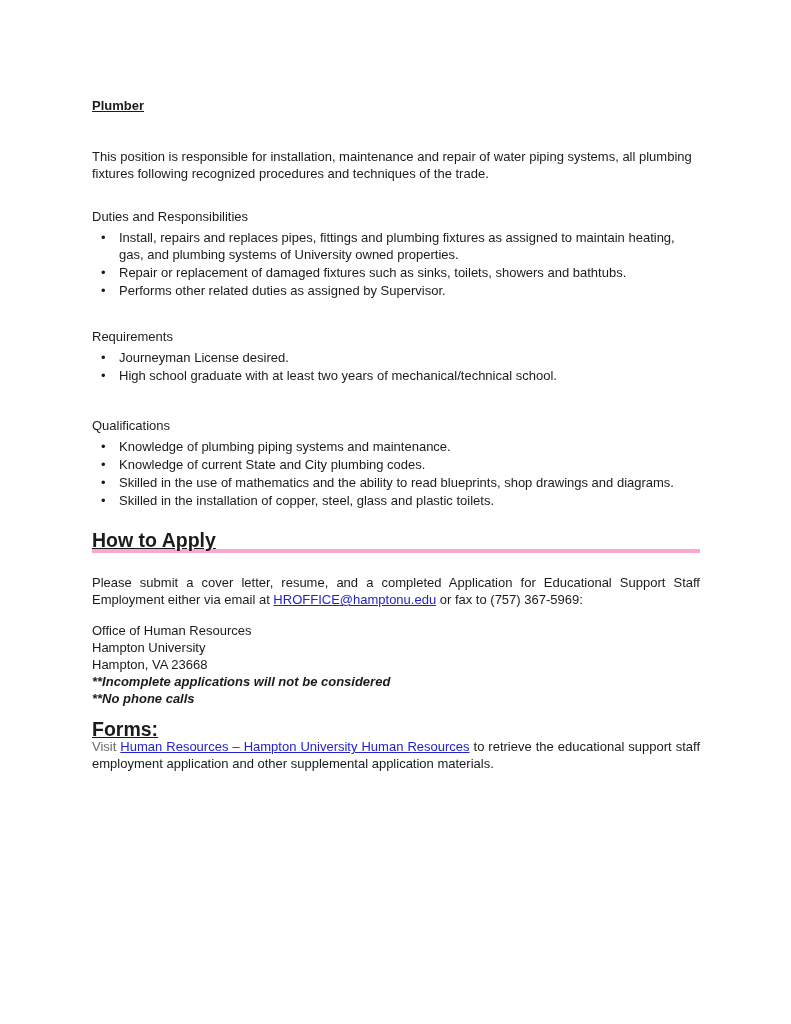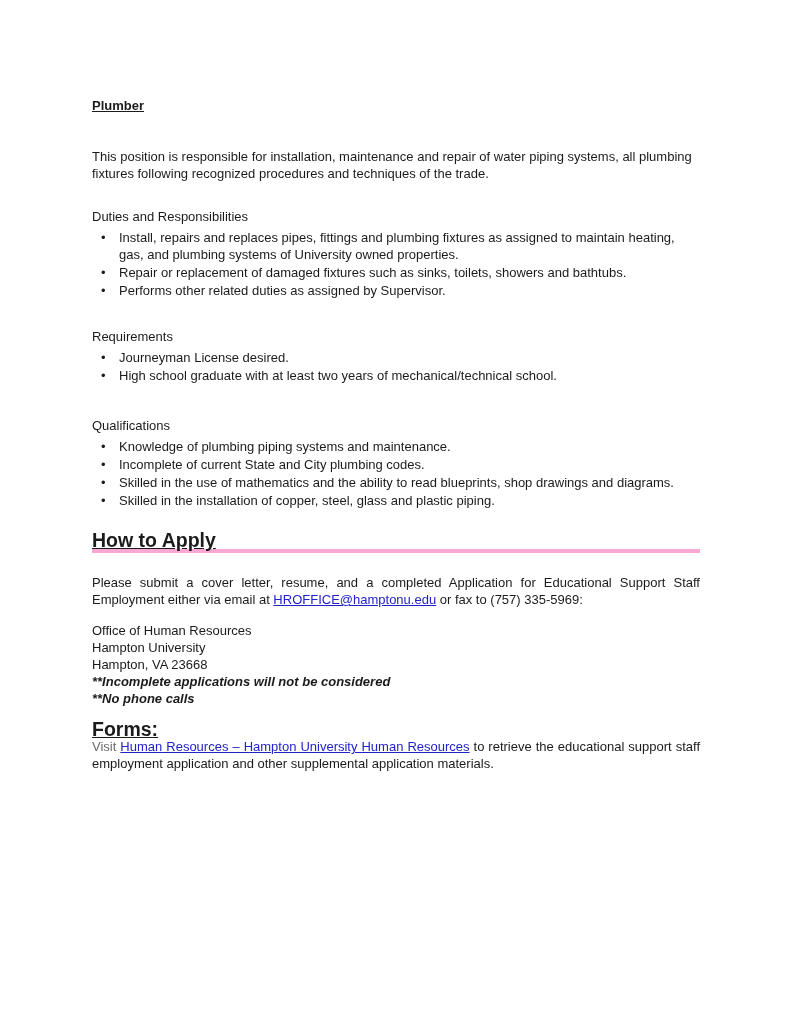--- a/index.html
+++ b/index.html
@@ -114,31 +114,31 @@
 
   <h2 class="section-heading">Requirements</h2>
   <ul class="bullet-list" style="margin-bottom:33px;">
     <li>Journeyman License desired.</li>
     <li>High school graduate with at least two years of mechanical/technical school.</li>
   </ul>
 
   <h2 class="section-heading">Qualifications</h2>
   <ul class="bullet-list" style="margin-bottom:23px;">
     <li>Knowledge of plumbing piping systems and maintenance.</li>
-    <li>Incomplete of current State and City plumbing codes.</li>
+    <li>Knowledge of current State and City plumbing codes.</li>
     <li>Skilled in the use of mathematics and the ability to read blueprints, shop drawings and diagrams.</li>
-    <li>Skilled in the installation of copper, steel, glass and plastic piping.</li>
+    <li>Skilled in the installation of copper, steel, glass and plastic toilets.</li>
   </ul>
 
   <h2 class="apply-heading">
     <span class="hd-text">How to Apply</span>
   </h2>
 
   <p class="apply-para justified">
-    <span>Please submit a cover letter, resume, and a completed Application for Educational Support Staff Employment either via email at </span><a class="doc-link">HROFFICE@hamptonu.edu</a><span> or fax to (757) 335-5969:</span>
+    <span>Please submit a cover letter, resume, and a completed Application for Educational Support Staff Employment either via email at </span><a class="doc-link">HROFFICE@hamptonu.edu</a><span> or fax to (757) 367-5969:</span>
   </p>
 
   <div class="address-block">
     <p class="address-line">Office of Human Resources</p>
     <p class="address-line">Hampton University</p>
     <p class="address-line">Hampton, VA 23668</p>
     <p class="note-line">**Incomplete applications will not be considered</p>
     <p class="note-line">**No phone calls</p>
   </div>
 

